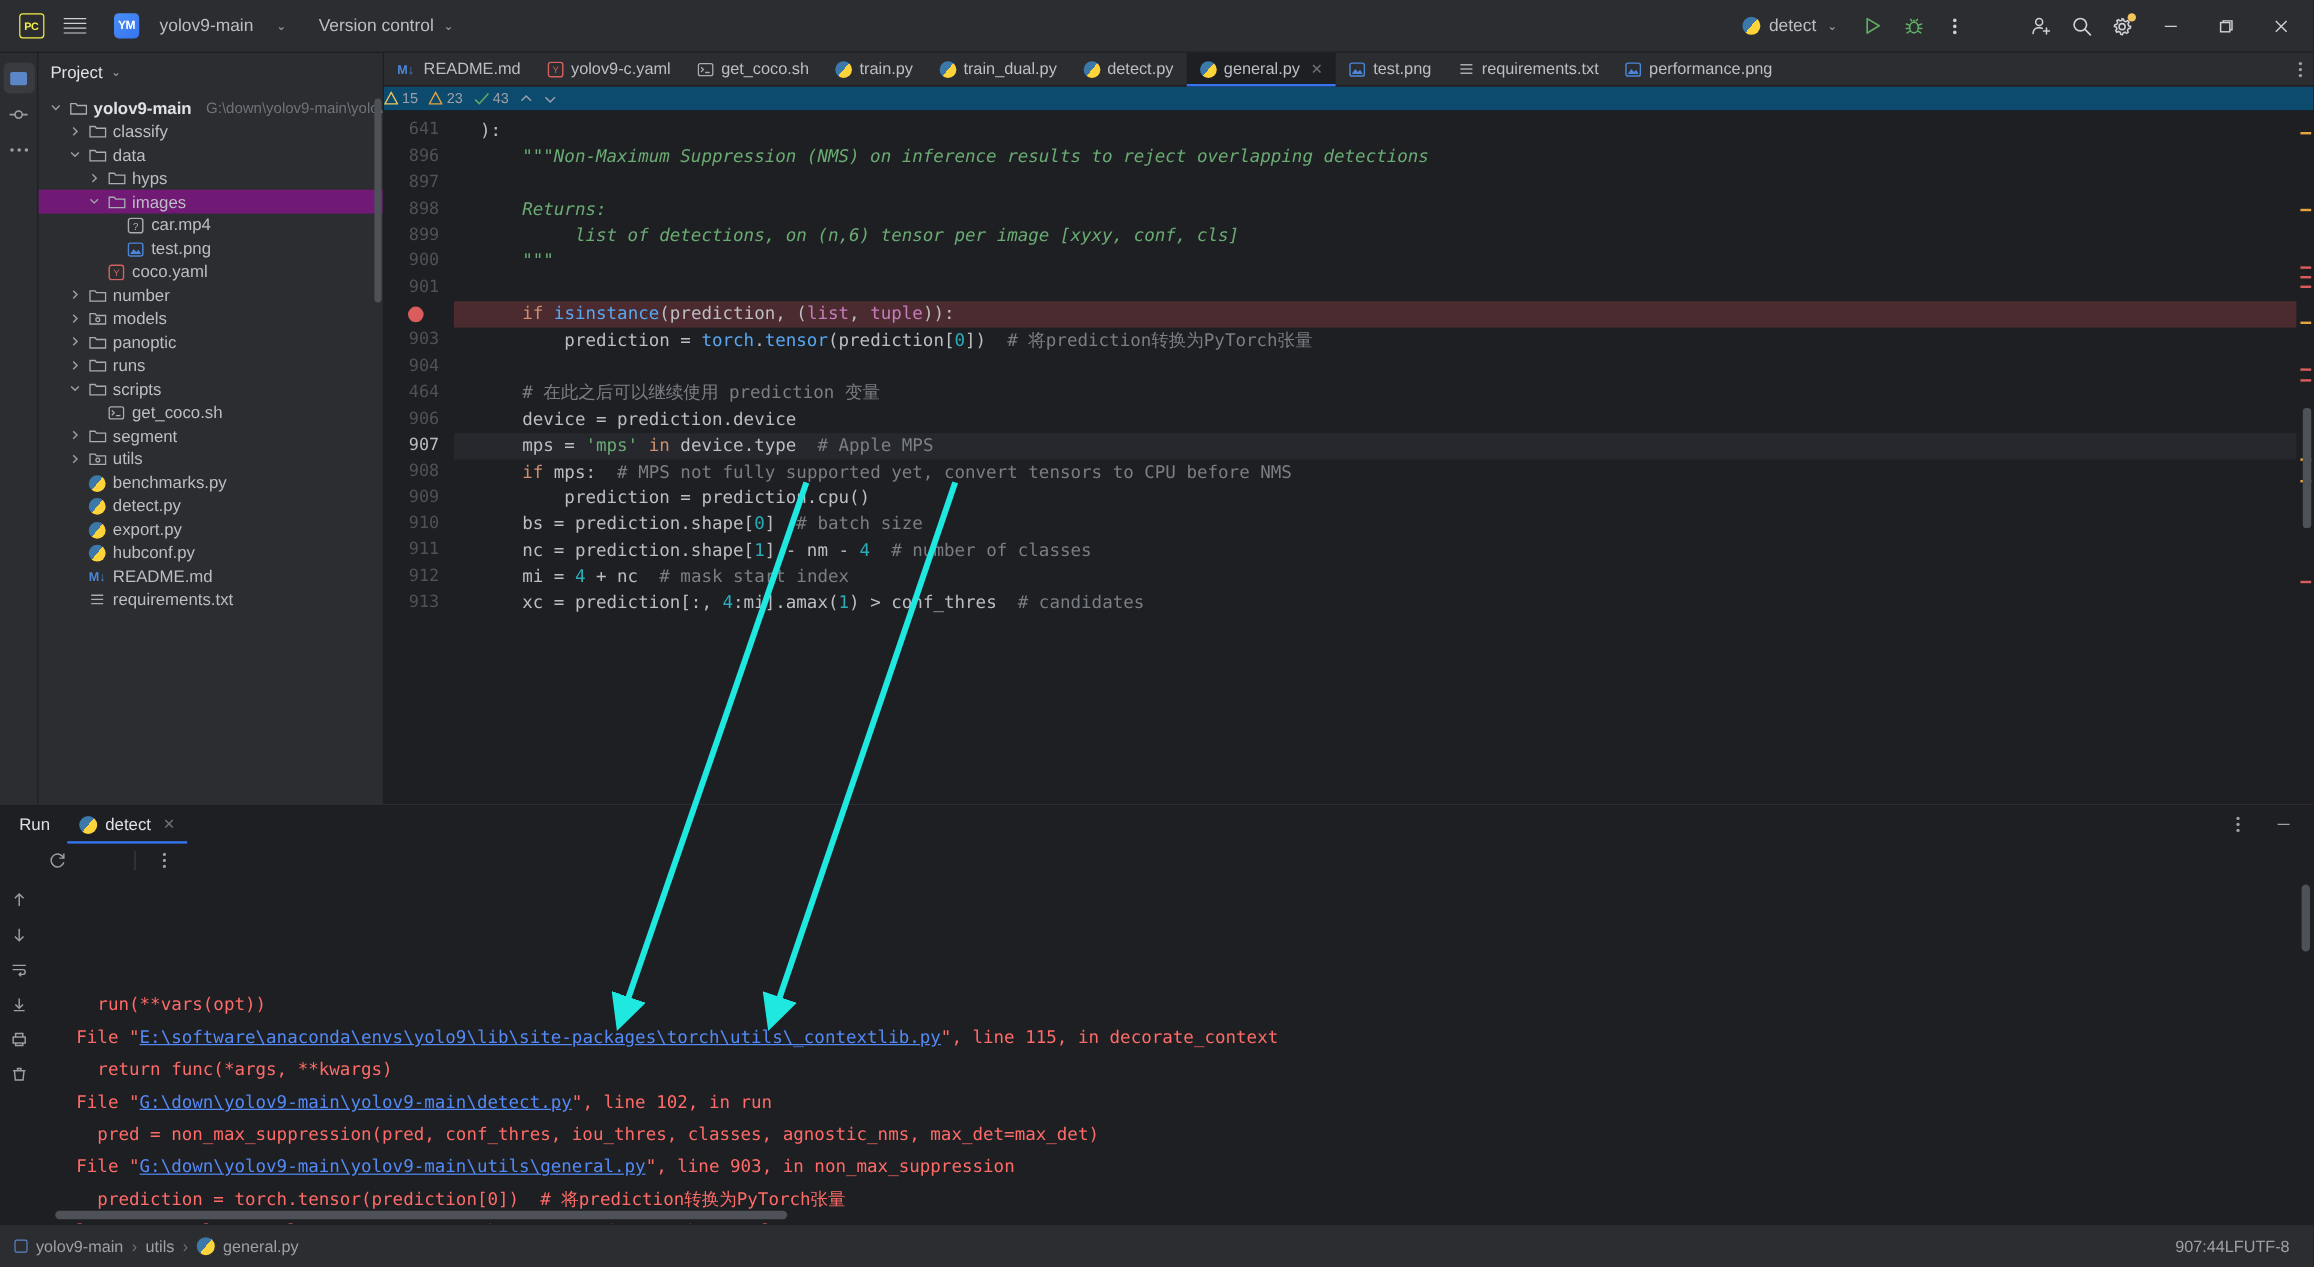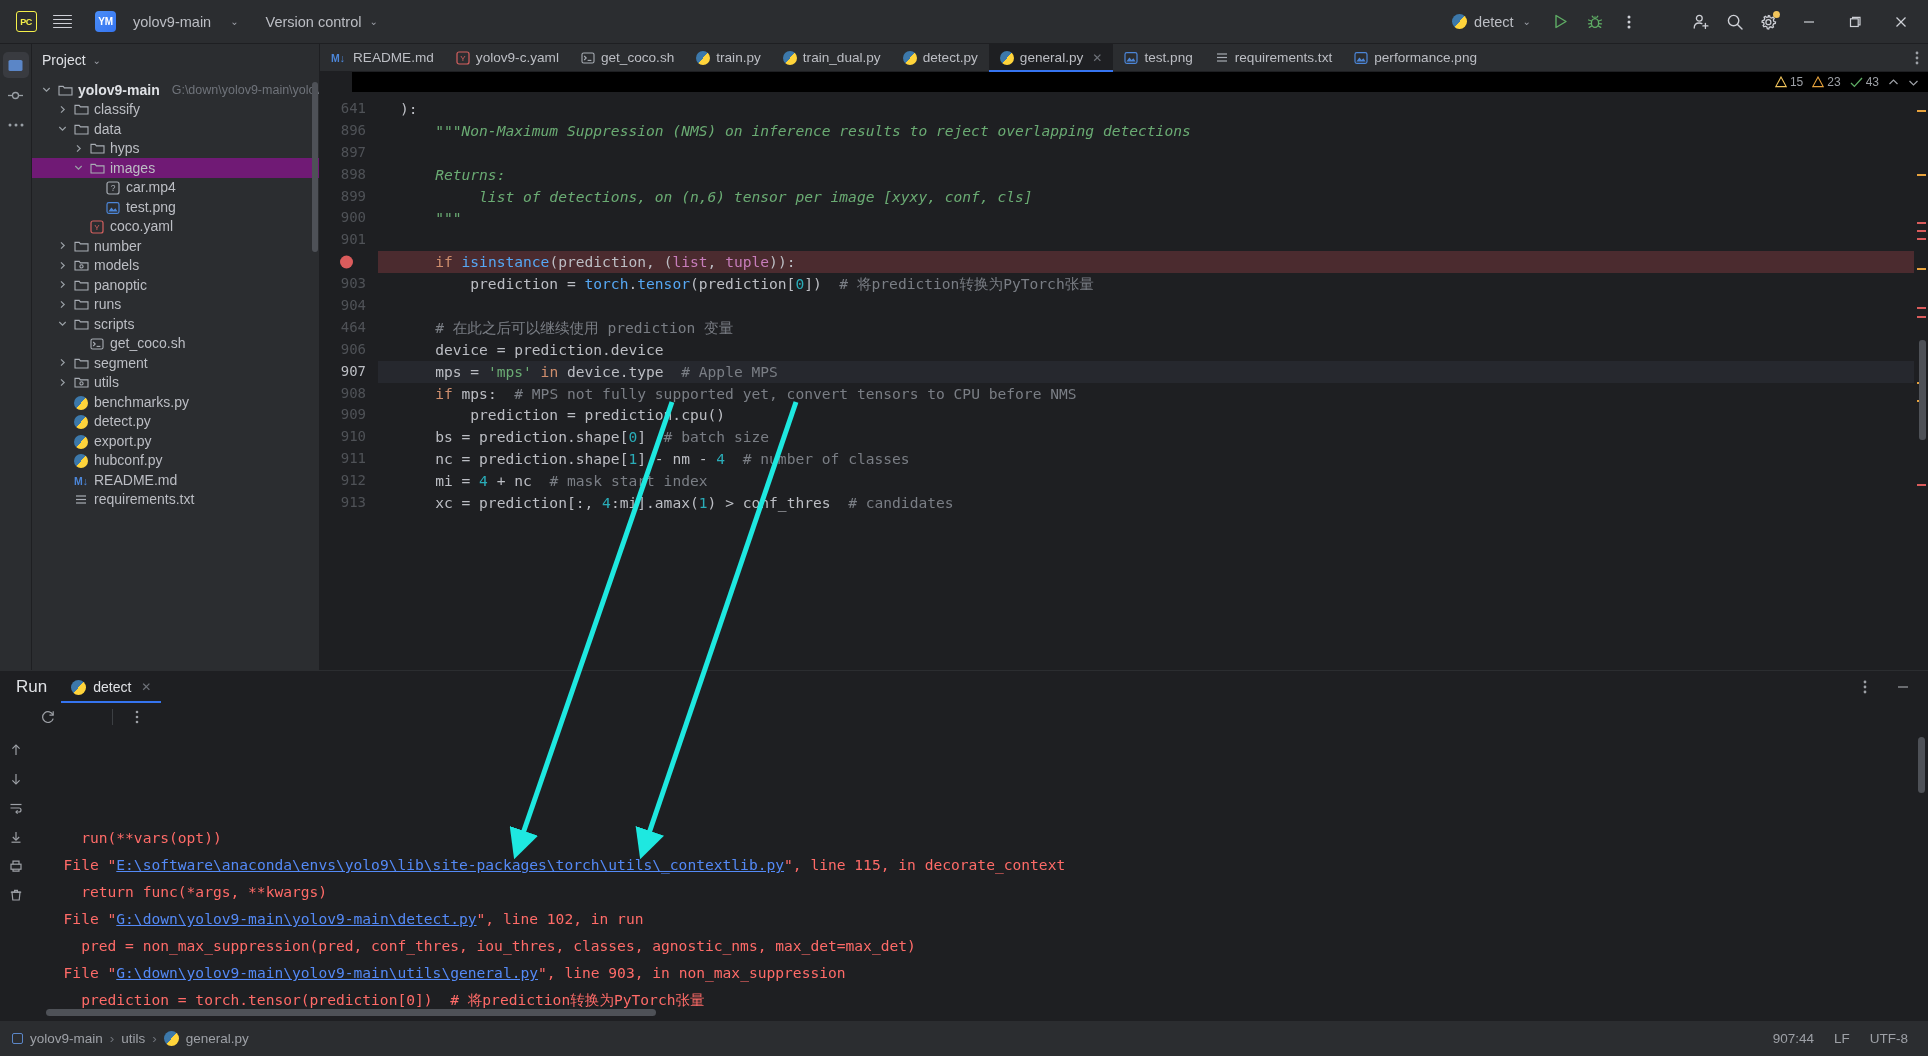--- a/index.html
+++ b/index.html
@@ -147,36 +147,36 @@
 
   
   .stripe{
     width:14px;flex:none;background:#1e1f22;position:relative;border-left:1px solid #1e1f22;
   }
   .stripe i{ position:absolute;right:2px;width:9px;height:2px;display:block; }
   .scrollthumb{
     position:absolute;right:2px;width:7px;background:#4e5157;border-radius:3px;
   }
   .inspect-bar{
-    height:20px;background:#000000;display:flex;align-items:center;justify-content:flex-end;
-    gap:9px;padding-right:9px;font-size:12px;color:#9da0a6;flex:none;margin-left:32px;
+    height:20px;background:#0c4a6e;display:flex;align-items:center;justify-content:flex-start;
+    gap:9px;padding-right:9px;font-size:12px;color:#9da0a6;flex:none;
   }
   .insp{ display:flex;align-items:center;gap:3px;cursor:pointer; }
   .breadcrumb-code{
     height:24px;background:#1e1f22;display:flex;align-items:center;padding-left:10px;
     font-size:13px;color:#7a7e85;border-top:1px solid #2b2d30;flex:none;
   }
 
   
   .run-panel{ height:350px;background:#1e1f22;display:flex;flex-direction:column;flex:none;
     border-top:1px solid #2b2d30; }
   .run-head{
     height:32px;display:flex;align-items:center;background:#1e1f22;position:relative;flex:none;
   }
-  .run-title{ padding:0 14px 0 16px;font-size:17px;color:#dfe1e5; }
+  .run-title{ padding:0 14px 0 16px;font-size:14px;color:#dfe1e5; }
   .run-tab{
     display:flex;align-items:center;gap:7px;padding:0 10px;height:32px;font-size:14px;color:#dfe1e5;
     position:relative;cursor:pointer;
   }
   .run-tab.active::after{
     content:"";position:absolute;left:0;right:0;bottom:0;height:2.5px;background:#3574f0;
   }
   .run-head-right{ margin-left:auto;display:flex;align-items:center;gap:4px;padding-right:8px; }
   .run-body{ flex:1;display:flex;min-height:0; }
   .run-rail{
@@ -198,21 +198,21 @@
   
   .arrows{ position:absolute;inset:0;pointer-events:none; }
 
   
   .status{
     height:36px;background:#2b2d30;display:flex;align-items:center;padding:0 12px;font-size:13.5px;
     color:#9da0a6;border-top:1px solid #1e1f22;position:relative;
   }
   .crumb{ display:flex;align-items:center;gap:7px; cursor:pointer;}
   .crumb .sep{ color:#6f737a; }
-  .status-right{ margin-left:auto;display:flex;align-items:flex-end;gap:20px;padding-right:8px; }
+  .status-right{ margin-left:auto;display:flex;align-items:flex-end;padding-right:8px; }
   .watermark{
     position:absolute;right:8px;top:50%;transform:translateY(-55%);
     font-size:26px;color:rgba(220,222,226,0.55);font-family:"Liberation Sans",sans-serif;
     white-space:nowrap;pointer-events:none;
   }
 </style>
 </head>
 <body>
 
 <div class="titlebar">

